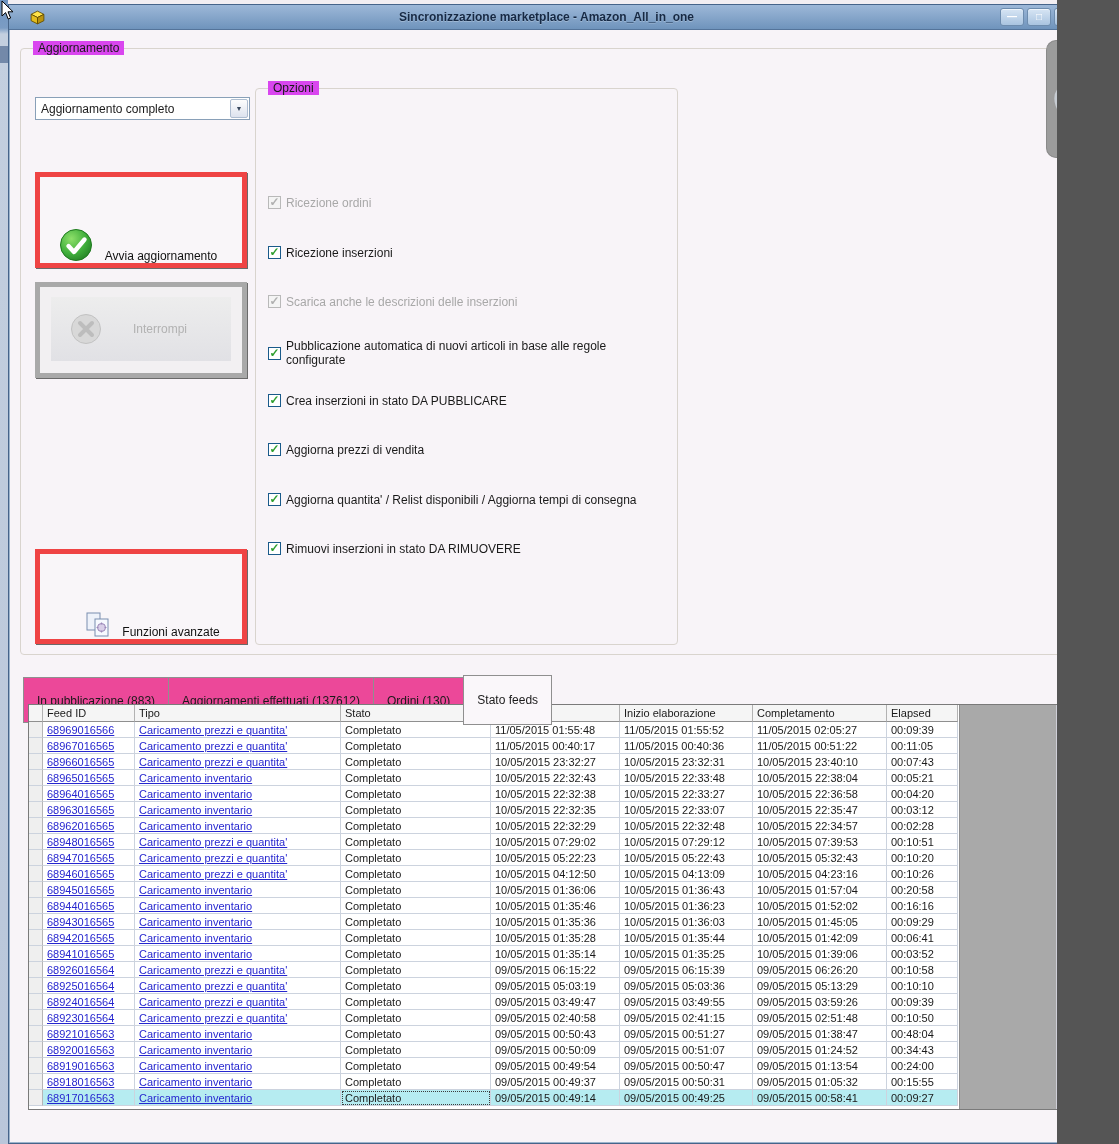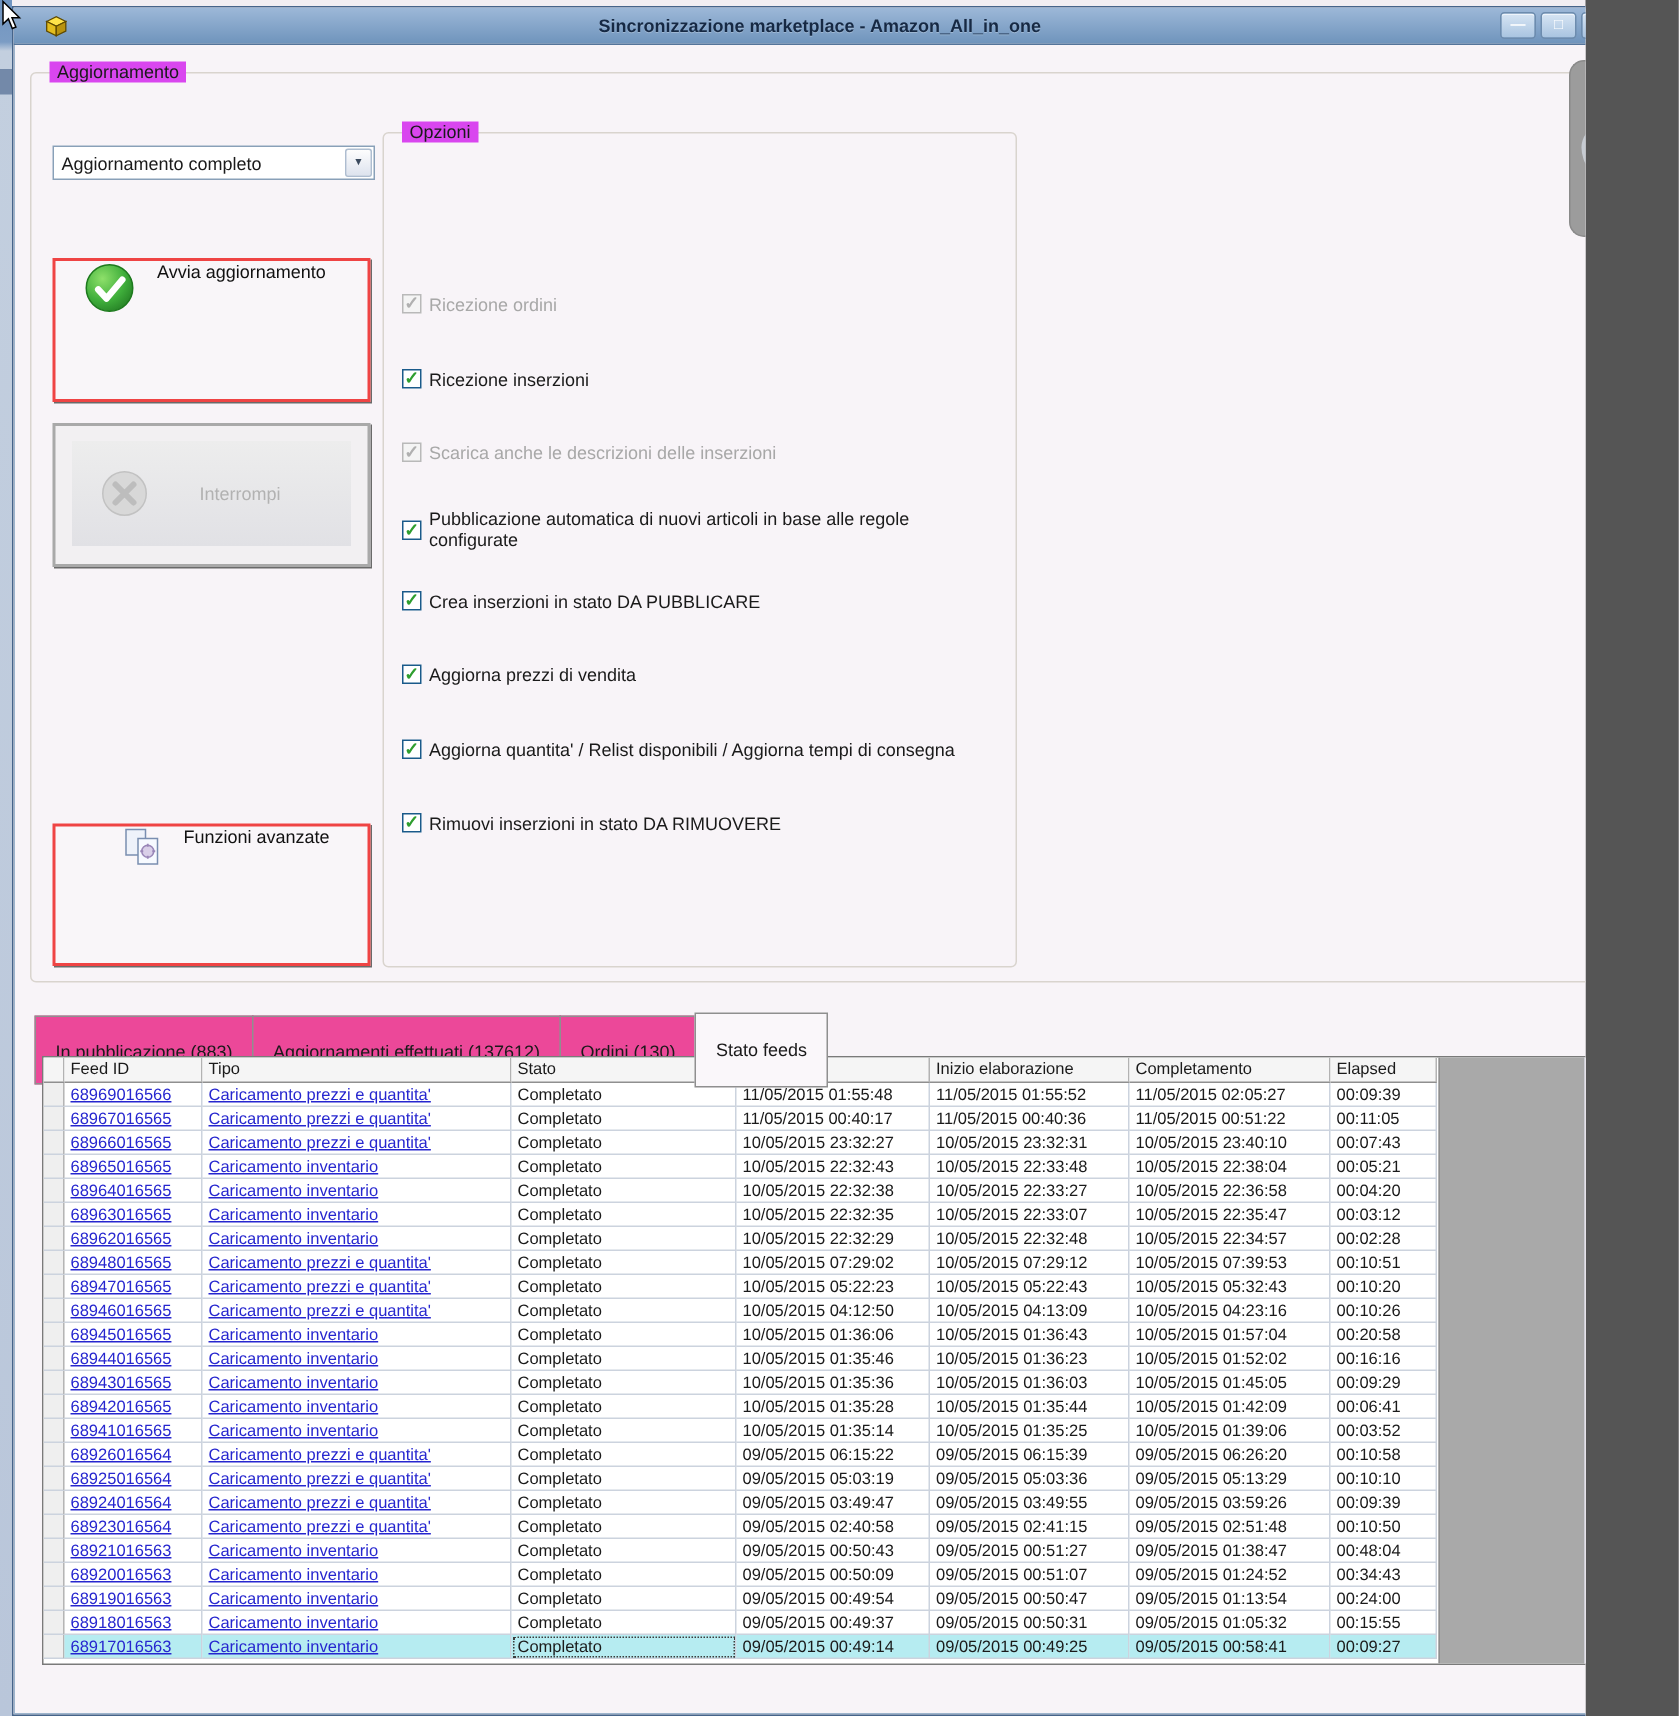--- a/index.html
+++ b/index.html
@@ -51,22 +51,22 @@
   
   .combo{position:absolute;left:26px;top:67px;width:215px;height:23px;background:#fff;
     border:1px solid #89a0b8;display:flex;align-items:center;}
   .combo-value{flex:1;padding-left:5px;font-size:12px;white-space:nowrap;overflow:hidden;}
   .combo-btn{width:18px;height:19px;margin-right:1px;border:1px solid #aebdd0;border-radius:2px;
     background:linear-gradient(180deg,#fdfdfd,#dde3ee);
     display:flex;align-items:center;justify-content:center;font-size:7px;color:#3a4a5e;}
 
   
   .bigbtn{
-    position:absolute;left:26px;width:212px;display:flex;align-items:flex-start;
-    background:#f9f6f9;border:2px solid #ef4444;box-shadow:1px 1px 0 #6a6a6a;
+    position:absolute;left:26px;width:212px;display:flex;align-items:flex-end;
+    background:#f9f6f9;border:5px solid #ef4444;box-shadow:1px 1px 0 #6a6a6a;
     font-family:inherit;font-size:12px;color:#111;padding:0;cursor:default;
   }
   .b-start{top:142px;height:96px;}
   .b-stop{top:252px;height:96px;}
   .b-adv{top:519px;height:95px;padding-left:26px;}
   .bicon{margin-left:18px;flex:0 0 auto;display:flex;}
   .btext{flex:1;text-align:center;padding-right:14px;}
   .b-stop .inner{
     position:absolute;left:11px;right:11px;top:10px;bottom:12px;
     background:linear-gradient(180deg,#ededed,#e1e1e5);

